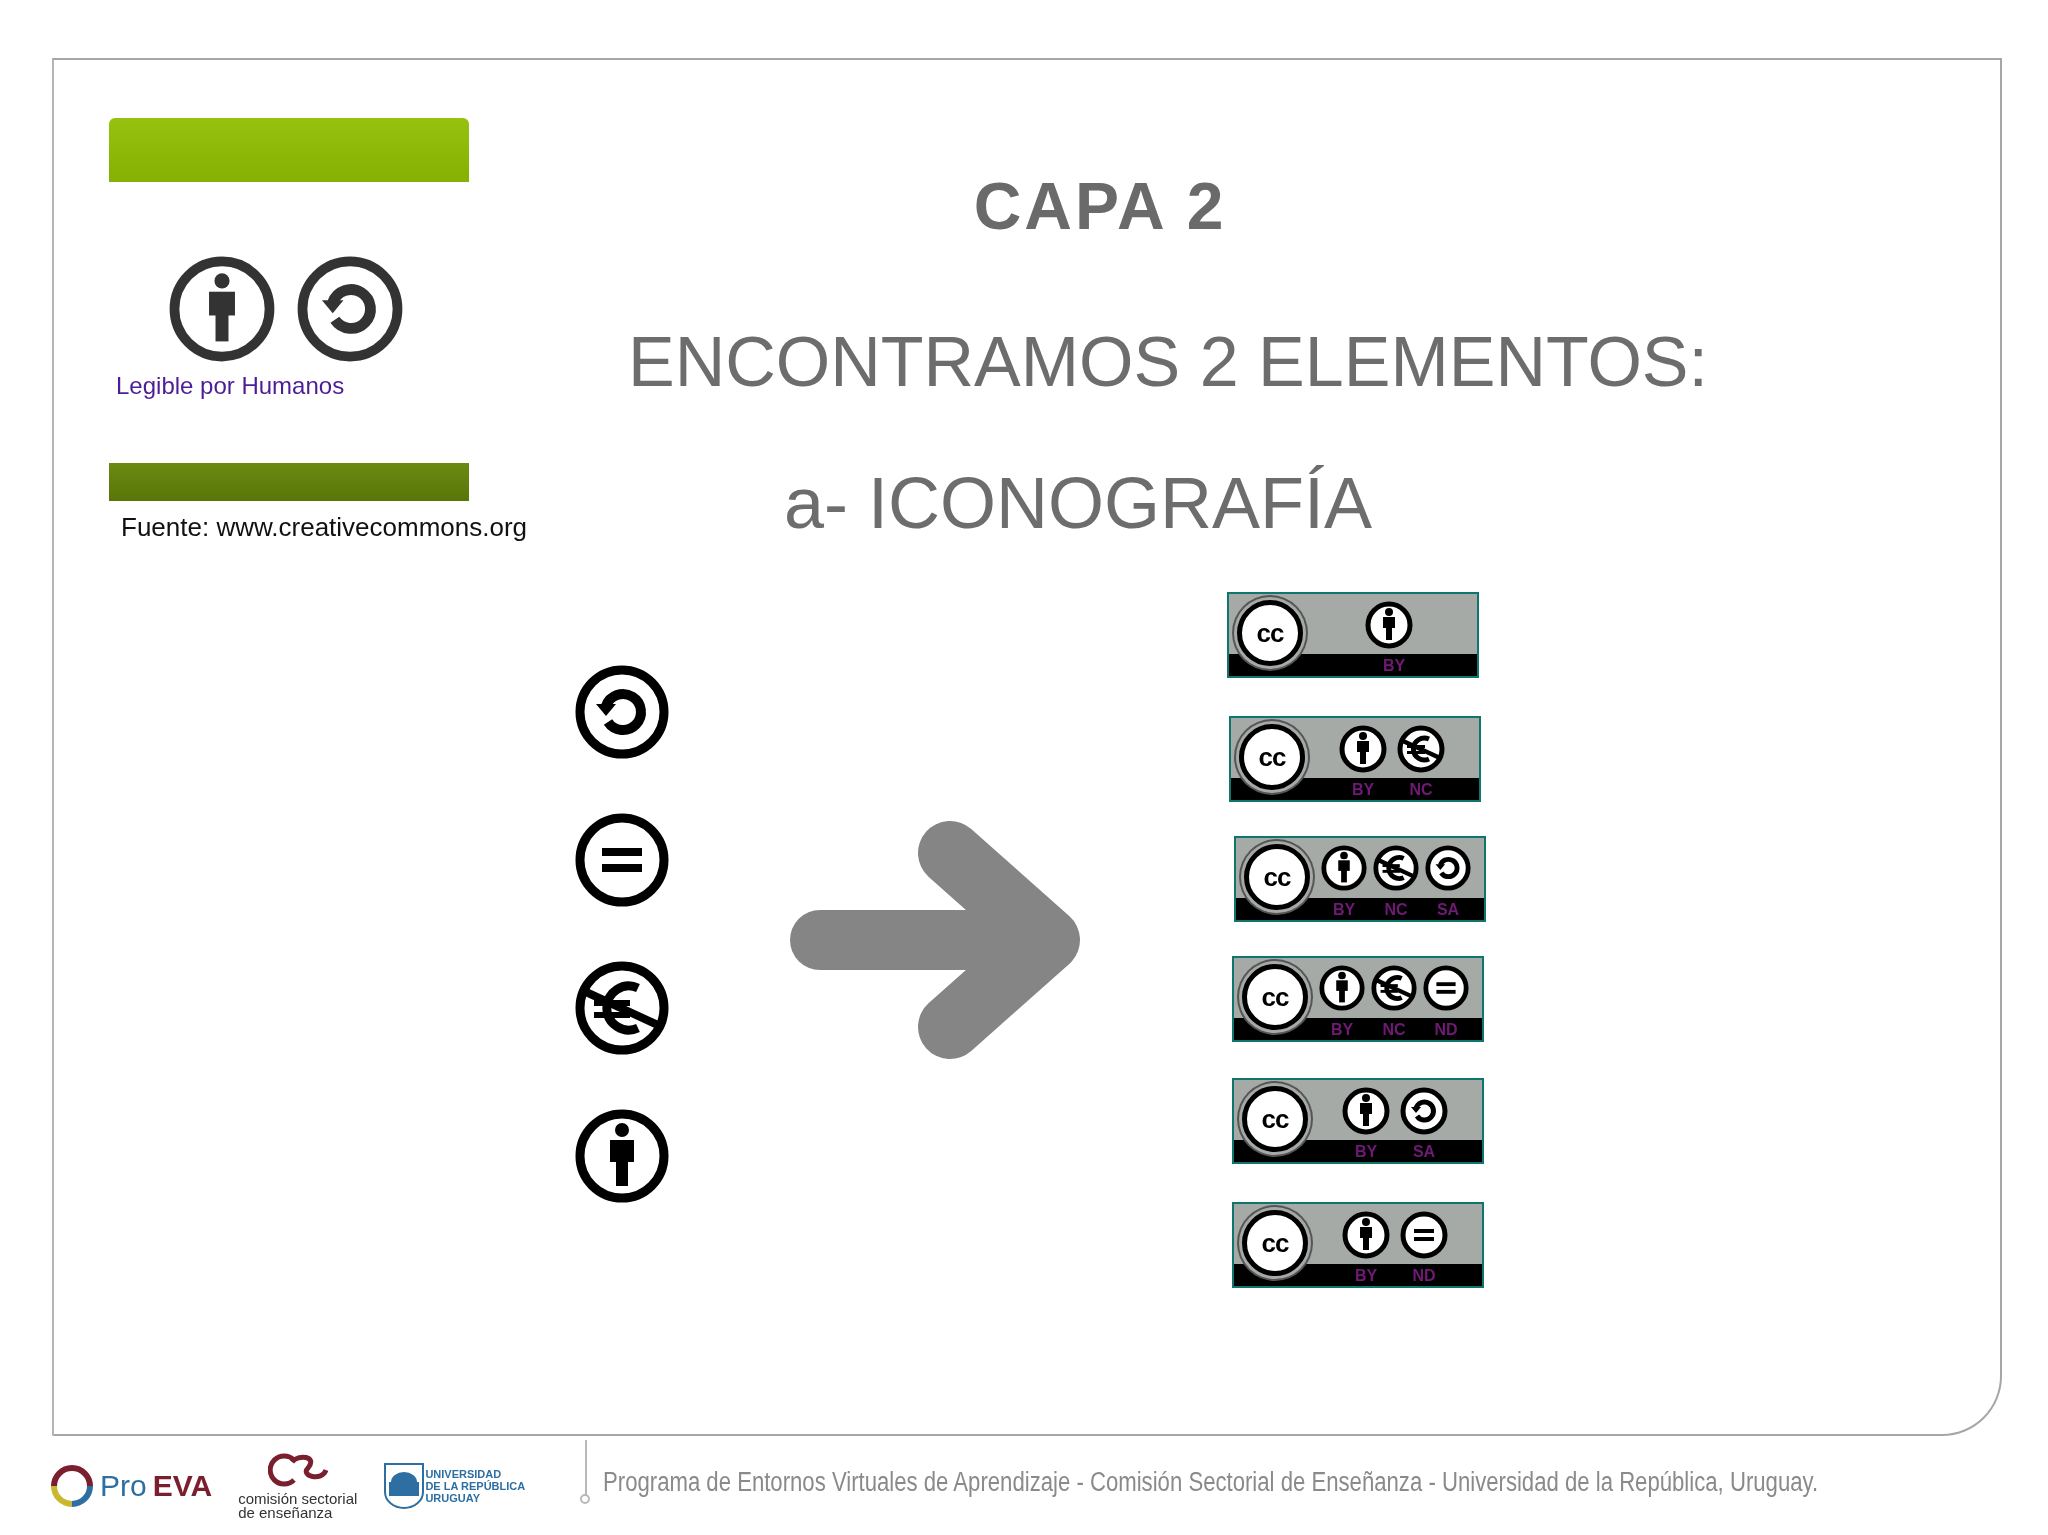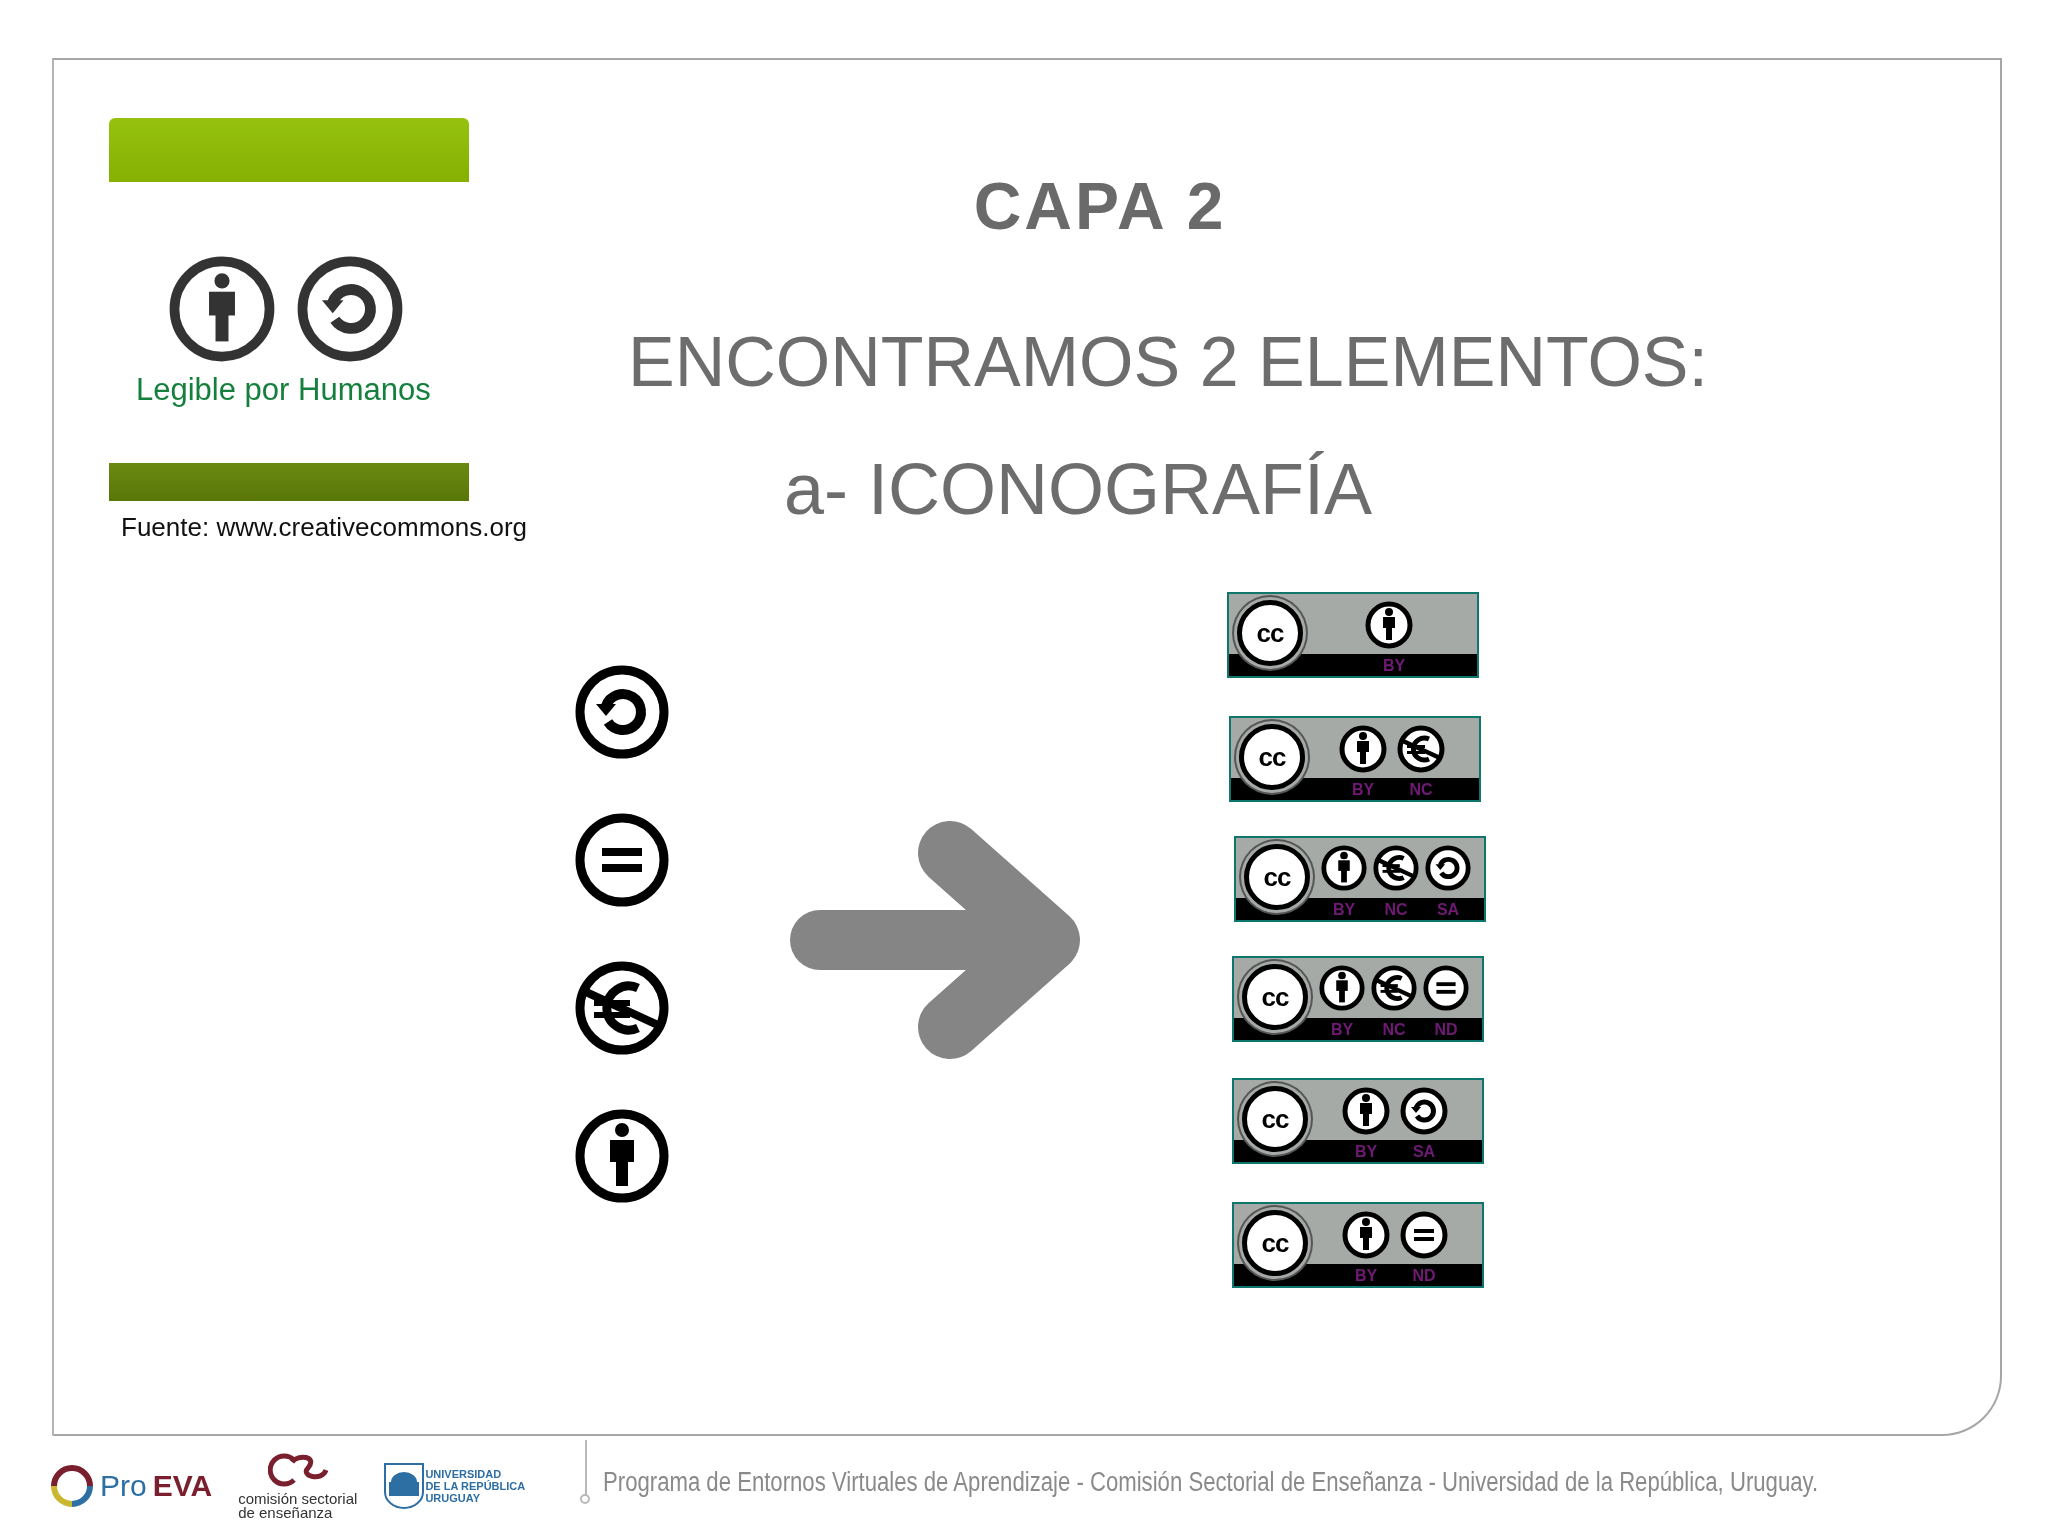--- a/index.html
+++ b/index.html
@@ -1,25 +1,25 @@
 <!DOCTYPE html>
 <html><head>
 <meta charset="utf-8">
 <style>
   html, body { margin:0; padding:0; }
   body { width:2048px; height:1535px; background:#ffffff; position:relative; overflow:hidden; font-family:"Liberation Sans", sans-serif; }
   .frame { position:absolute; left:52px; top:58px; width:1950px; height:1378px; border:2px solid #a6a6a6; border-bottom-right-radius:60px; box-sizing:border-box; border-left:2px solid #b5b5b5; }
   .bar-top { position:absolute; left:109px; top:118px; width:360px; height:64px; background:linear-gradient(#96c20f,#86b002); border-radius:6px 6px 0 0; }
   .bar-bottom { position:absolute; left:109px; top:463px; width:360px; height:38px; background:linear-gradient(#6a8a12,#577608); }
   .hr-icons { position:absolute; left:168px; top:255px; display:flex; gap:20px; }
-  .hr-label { position:absolute; left:136px; top:372px; font-size:31px; color:#15803d; }
+  .hr-label { position:absolute; left:116px; top:372px; font-size:24px; color:#4c1d95; }
   .source { position:absolute; left:121px; top:512px; font-size:26px; color:#111; }
   .title-wrap { position:absolute; left:900px; top:168px; width:400px; text-align:center; font-family:Liberation Sans, sans-serif; font-weight:bold; font-size:66px; color:#6a6a6a; letter-spacing:3px; }
   .subtitle { position:absolute; left:628px; top:322px; font-size:70px; color:#6d6d6d; }
-  .subsub { position:absolute; left:784px; top:448px; font-size:72px; color:#6d6d6d; }
+  .subsub { position:absolute; left:784px; top:462px; font-size:72px; color:#6d6d6d; }
   .icon-col { position:absolute; left:572px; top:662px; display:flex; flex-direction:column; gap:48px; }
   .arrow { position:absolute; left:790px; top:815px; }
   .badges { position:absolute; left:1220px; top:592px; }
   .badge { position:absolute; width:252px; height:86px; background:#a5aaa6; border:2px solid #0f766e; box-sizing:border-box; overflow:hidden; }
   .badge .strip { position:absolute; left:0; right:0; bottom:0; height:22px; background:#000; }
   .badge .cc { position:absolute; left:8px; top:6px; width:66px; height:66px; border-radius:50%; background:#fff; border:5px solid #000; box-sizing:border-box; box-shadow:0 0 0 3px #a5aaa6, 0 0 0 5px #555; display:flex; align-items:center; justify-content:center; font-weight:bold; font-size:26px; color:#000; letter-spacing:-1px; }
   .badge .lab { position:absolute; bottom:1px; font-size:16px; font-weight:bold; color:#701a75; transform:translateX(-50%); }
   .badge .sym { position:absolute; top:6px; transform:translateX(-50%); }
   .footer-logos { position:absolute; left:50px; top:1452px; display:flex; align-items:center; gap:26px; }
   .footer-divider { position:absolute; left:585px; top:1440px; width:2px; height:58px; background:#b9b9b9; }

